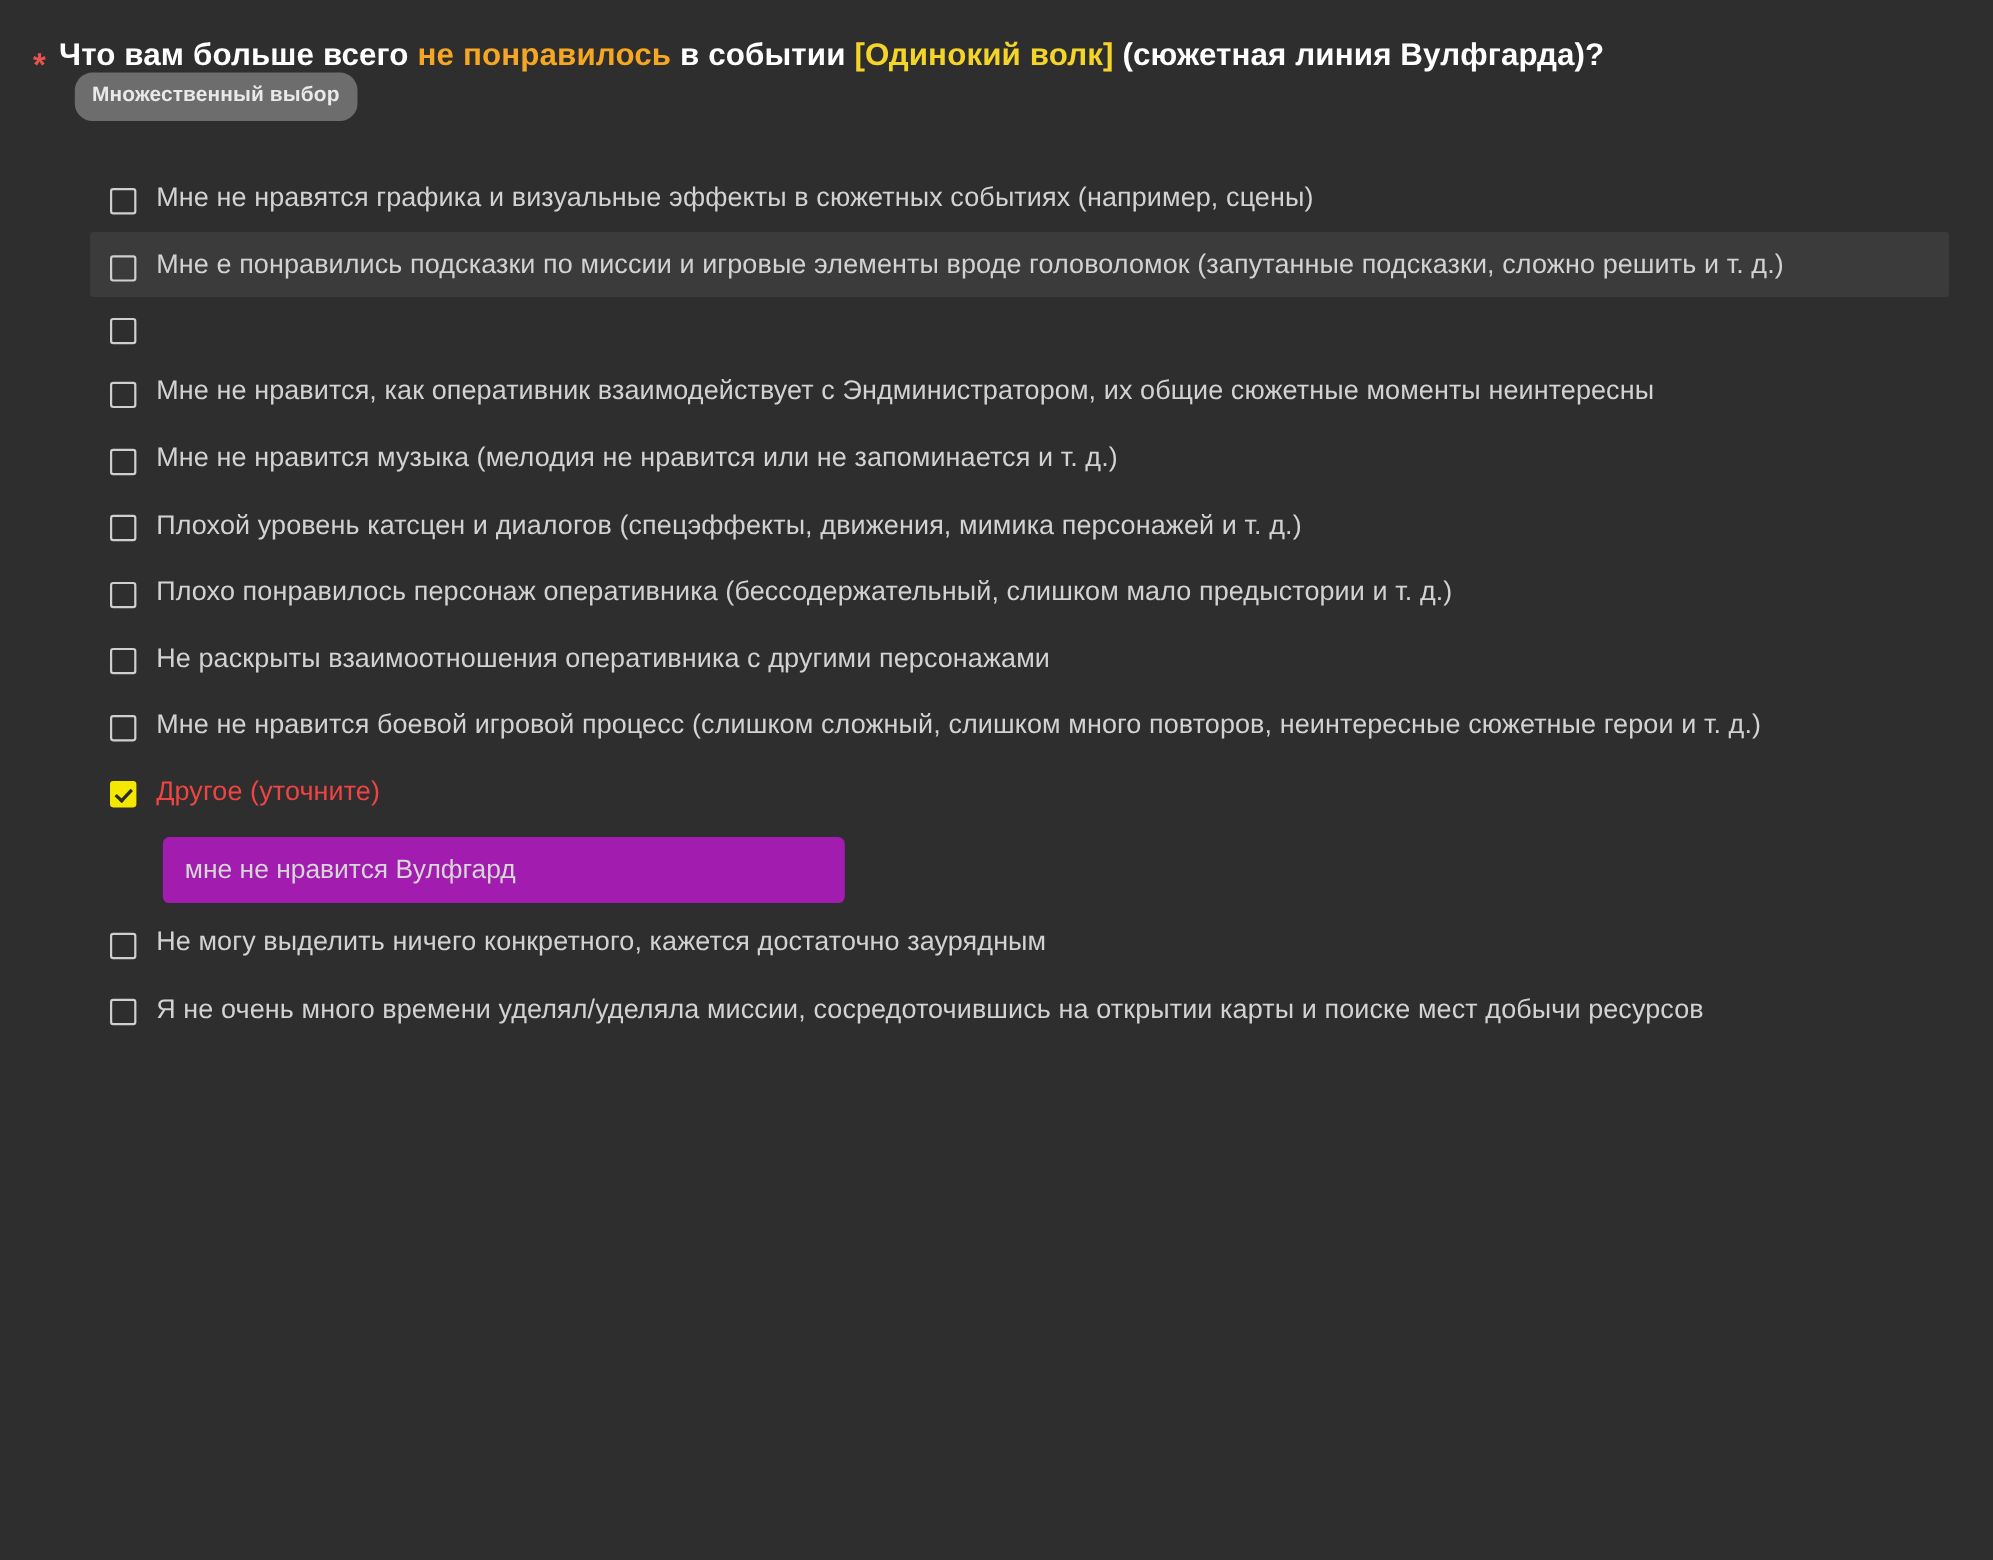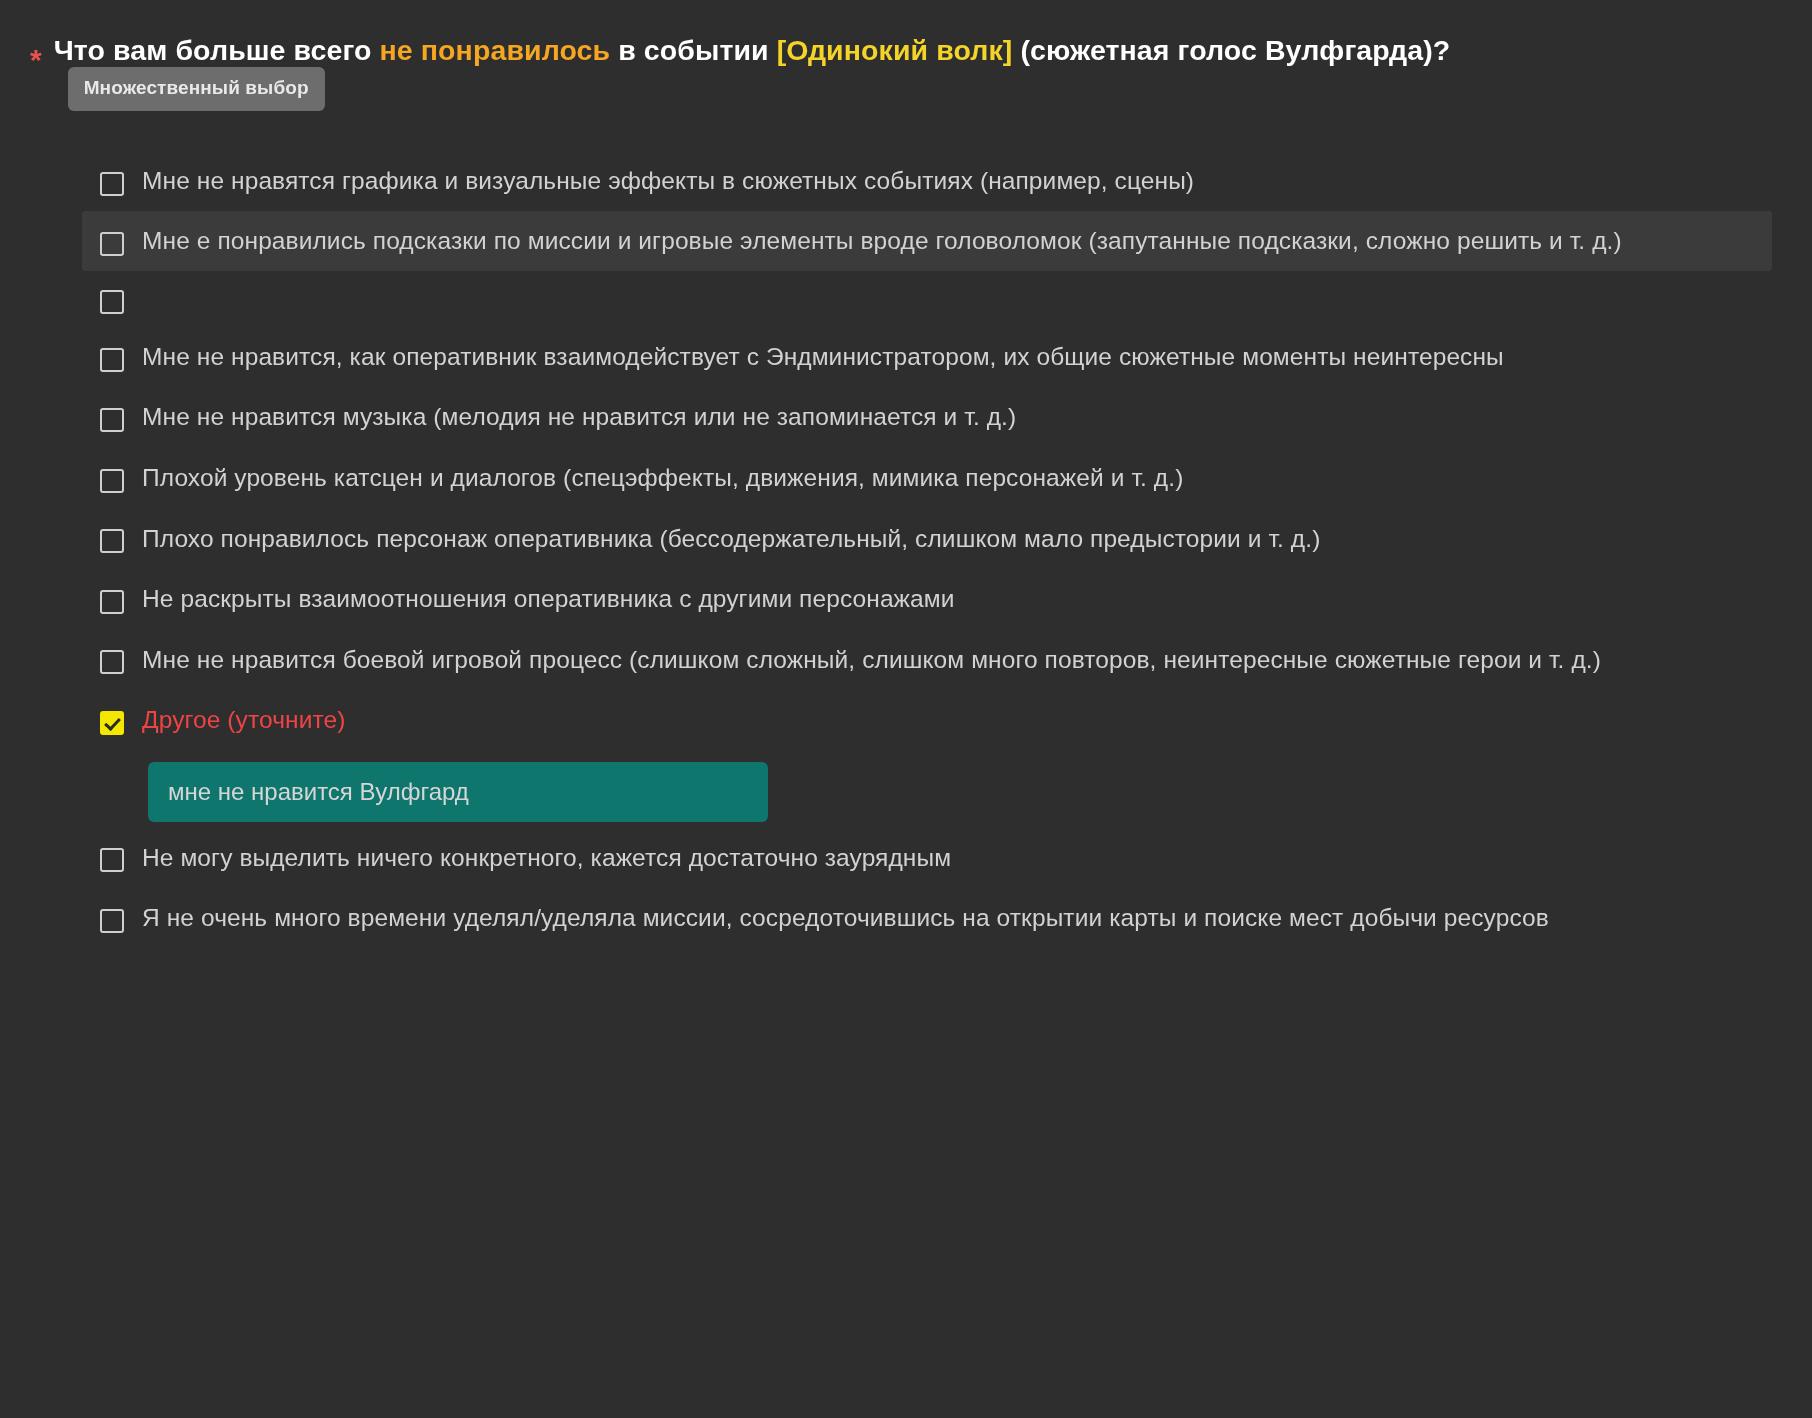--- a/index.html
+++ b/index.html
@@ -45,21 +45,21 @@
     max-width: 1650px;
   }
   .hl-orange { color: #f5a623; }
   .hl-yellow { color: #f5d429; text-align: center; }
   .badge {
     display: inline-block;
     background: #6d6d6d;
     color: #e9e9e9;
     font-size: 19px;
     font-weight: bold;
-    border-radius: 6px;
+    border-radius: 16px;
     padding: 8px 16px 9px 16px;
     vertical-align: middle;
     margin-left: 14px;
     position: relative;
     top: -4px;
     white-space: nowrap;
   }
   .options {
     margin-top: 36px;
     padding-left: 70px;
@@ -112,41 +112,41 @@
   .option-label.selected {
     color: #ef4444;
   }
   .other-input-wrap {
     padding-left: 48px;
     margin-top: 12px;
     margin-bottom: 6px;
   }
   .other-input {
     width: 620px;
-    background: #0f766e;
+    background: #a21caf;
     border: none;
     border-radius: 6px;
     color: #d6d6d6;
     font-family: "Liberation Sans", sans-serif;
     font-size: 24px;
     padding: 16px 20px;
     box-sizing: border-box;
     outline: none;
   }
   .other-input::placeholder { color: #8a8a8a; }
 </style>
 </head>
 <body>
 
 <div class="survey">
 
   <div class="question-block">
     <span class="required-star">*</span>
     <div class="question-text">
-      <span>Что вам больше всего </span><span class="hl-orange">не понравилось</span><span> в событии </span><span class="hl-yellow">[Одинокий волк]</span><span> (сюжетная голос Вулфгарда)?</span><span class="badge">Множественный выбор</span>
+      <span>Что вам больше всего </span><span class="hl-orange">не понравилось</span><span> в событии </span><span class="hl-yellow">[Одинокий волк]</span><span> (сюжетная линия Вулфгарда)?</span><span class="badge">Множественный выбор</span>
     </div>
   </div>
 
   <div class="options">
 
     <div class="option">
       <span class="checkbox"></span>
       <span class="option-label">Мне не нравятся графика и визуальные эффекты в сюжетных событиях (например, сцены)</span>
     </div>
 

